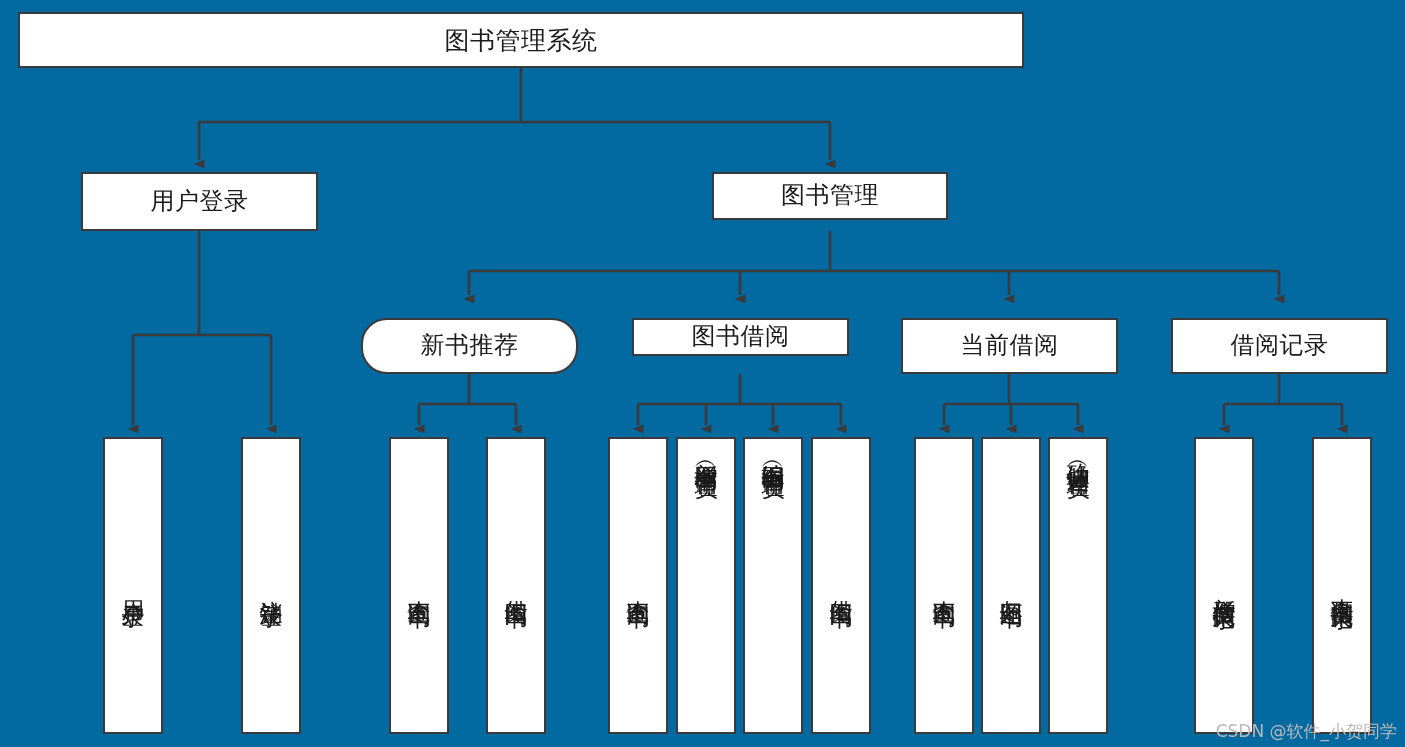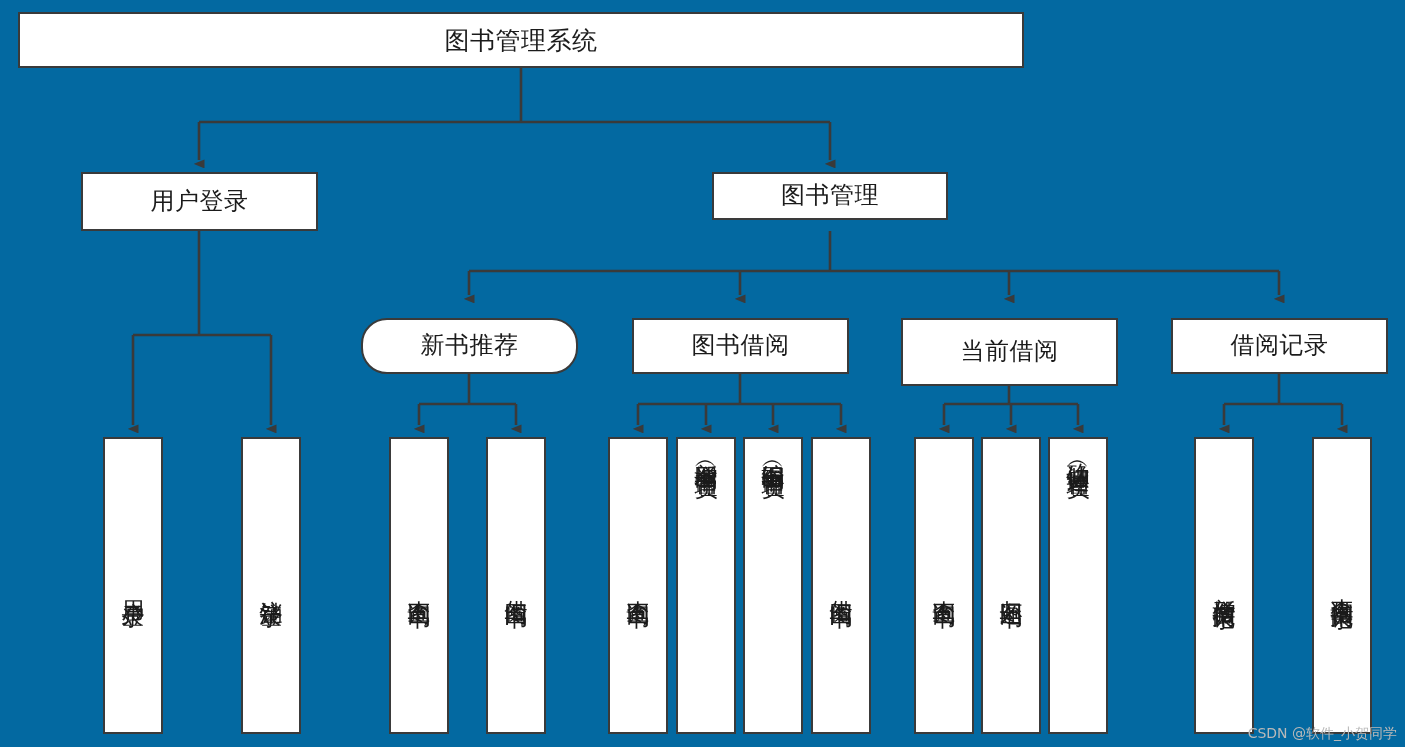--- a/index.html
+++ b/index.html
@@ -66,21 +66,21 @@
     max-height: 100%;
   }
   .node.v.centered {
     align-items: center;
     padding-top: 0;
   }
   #watermark {
     position: absolute;
     right: 8px;
     bottom: 4px;
-    font-size: 14px;
+    font-size: 17px;
     color: #b9b9b9;
     white-space: nowrap;
     z-index: 5;
     font-family: "DejaVu Sans", "Liberation Sans", sans-serif;
   }
 </style>
 </head>
 <body>
 
 <div id="canvas">
@@ -146,25 +146,25 @@
   </div>
 
   <div class="node h" style="left:712px; top:172px; width:236px; height:48px;">
     <span class="label">图书管理</span>
   </div>
 
   <div class="node h" style="left:361px; top:318px; width:217px; height:56px;border-radius:26px;">
     <span class="label">新书推荐</span>
   </div>
 
-  <div class="node h" style="left:632px; top:318px; width:217px; height:56px;">
+  <div class="node h" style="left:632px; top:318px; width:217px; height:38px;">
     <span class="label">图书借阅</span>
   </div>
 
-  <div class="node h" style="left:901px; top:318px; width:217px; height:68px;">
+  <div class="node h" style="left:901px; top:318px; width:217px; height:56px;">
     <span class="label">当前借阅</span>
   </div>
 
   <div class="node h" style="left:1171px; top:318px; width:217px; height:56px;align-items:center;">
     <span class="label">借阅记录</span>
   </div>
 
   <div class="node v centered" style="left:103px; top:437px; width:60px; height:297px;">
     <span class="label">用户登录</span>
   </div>

